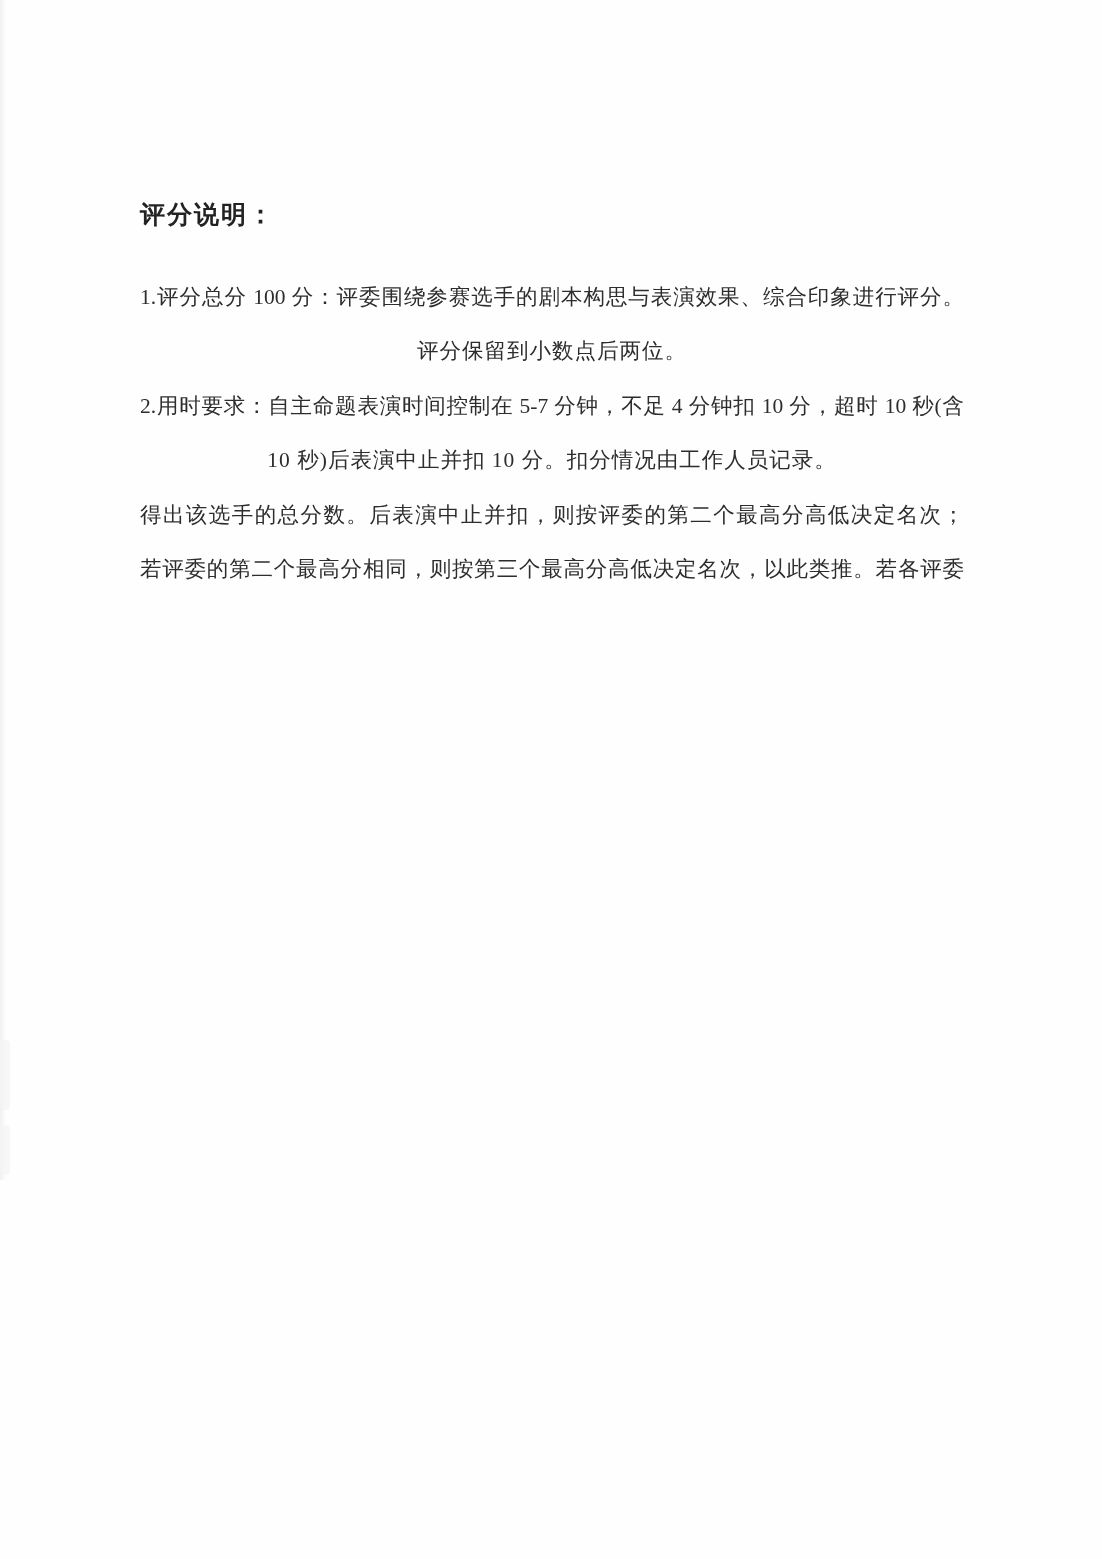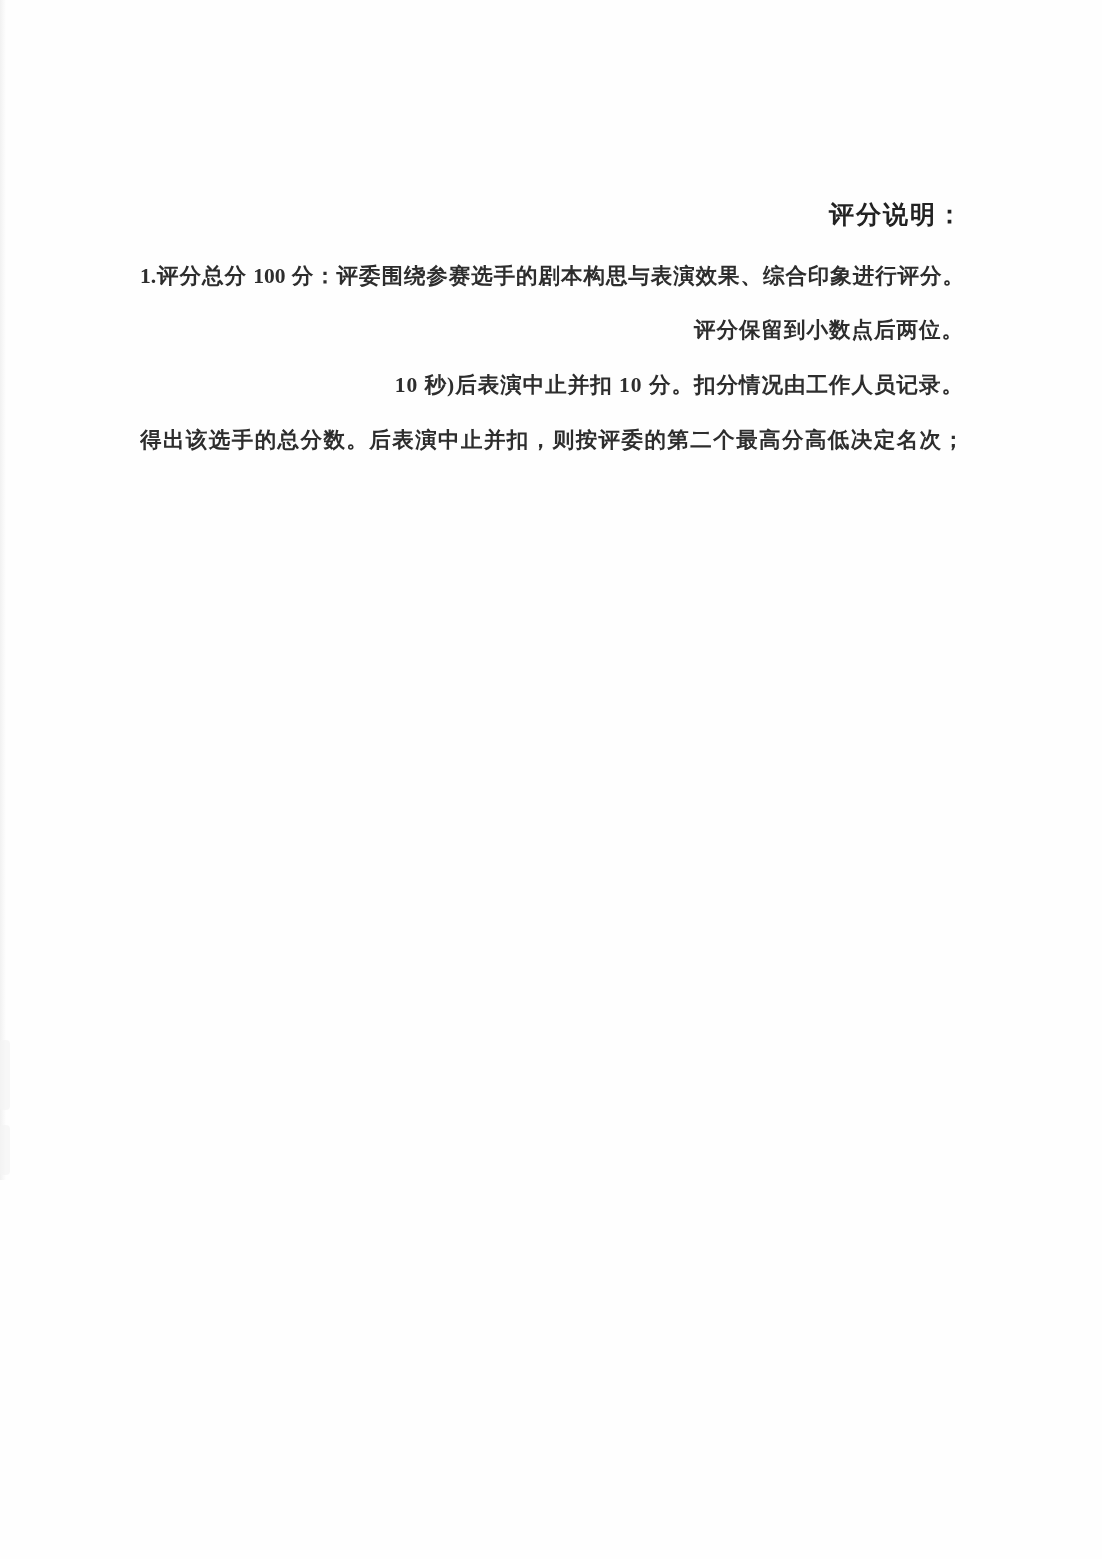--- a/index.html
+++ b/index.html
@@ -44,44 +44,42 @@
     left: 140px;
     top: 198px;
     width: 824px;
     color: #2d2d2d;
   }
   .doc-title {
     font-size: 25px;
     font-weight: bold;
     letter-spacing: 2px;
     line-height: 34px;
-    margin-bottom: 17px;
+    margin-bottom: 38px;
     color: #222222;
-    text-align: right;
   }
   .para {
     margin: 0 0 1px 0;
-    font-weight: bold;
   }
   .line {
     font-size: 21.5px;
     line-height: 54px;
     height: 54px;
     white-space: nowrap;
     color: #2d2d2d;
   }
   .line.justify {
     white-space: normal;
     text-align: justify;
     text-align-last: justify;
     height: 54px;
     overflow: hidden;
   }
   .line.left {
-    text-align: right;
+    text-align: center;
     letter-spacing: 1px;
   }
 </style>
 </head>
 <body>
 
 <div class="page">
   <div class="scan-edge"></div>
   <div class="scan-smudge" style="top:1040px;height:70px;"></div>
   <div class="scan-smudge" style="top:1125px;height:50px;"></div>
@@ -89,21 +87,23 @@
   <div class="content">
 
     <div class="doc-title">评分说明：</div>
 
     <div class="para">
       <div class="line justify">1.评分总分 100 分：评委围绕参赛选手的剧本构思与表演效果、综合印象进行评分。</div>
       <div class="line left">评分保留到小数点后两位。</div>
     </div>
 
     <div class="para">
+      <div class="line justify">2.用时要求：自主命题表演时间控制在 5-7 分钟，不足 4 分钟扣 10 分，超时 10 秒(含</div>
       <div class="line left">10 秒)后表演中止并扣 10 分。扣分情况由工作人员记录。</div>
     </div>
 
     <div class="para">
       <div class="line justify">得出该选手的总分数。后表演中止并扣，则按评委的第二个最高分高低决定名次；</div>
+      <div class="line justify">若评委的第二个最高分相同，则按第三个最高分高低决定名次，以此类推。若各评委</div>
     </div>
 
   </div>
 </div>
 
 </body></html>

